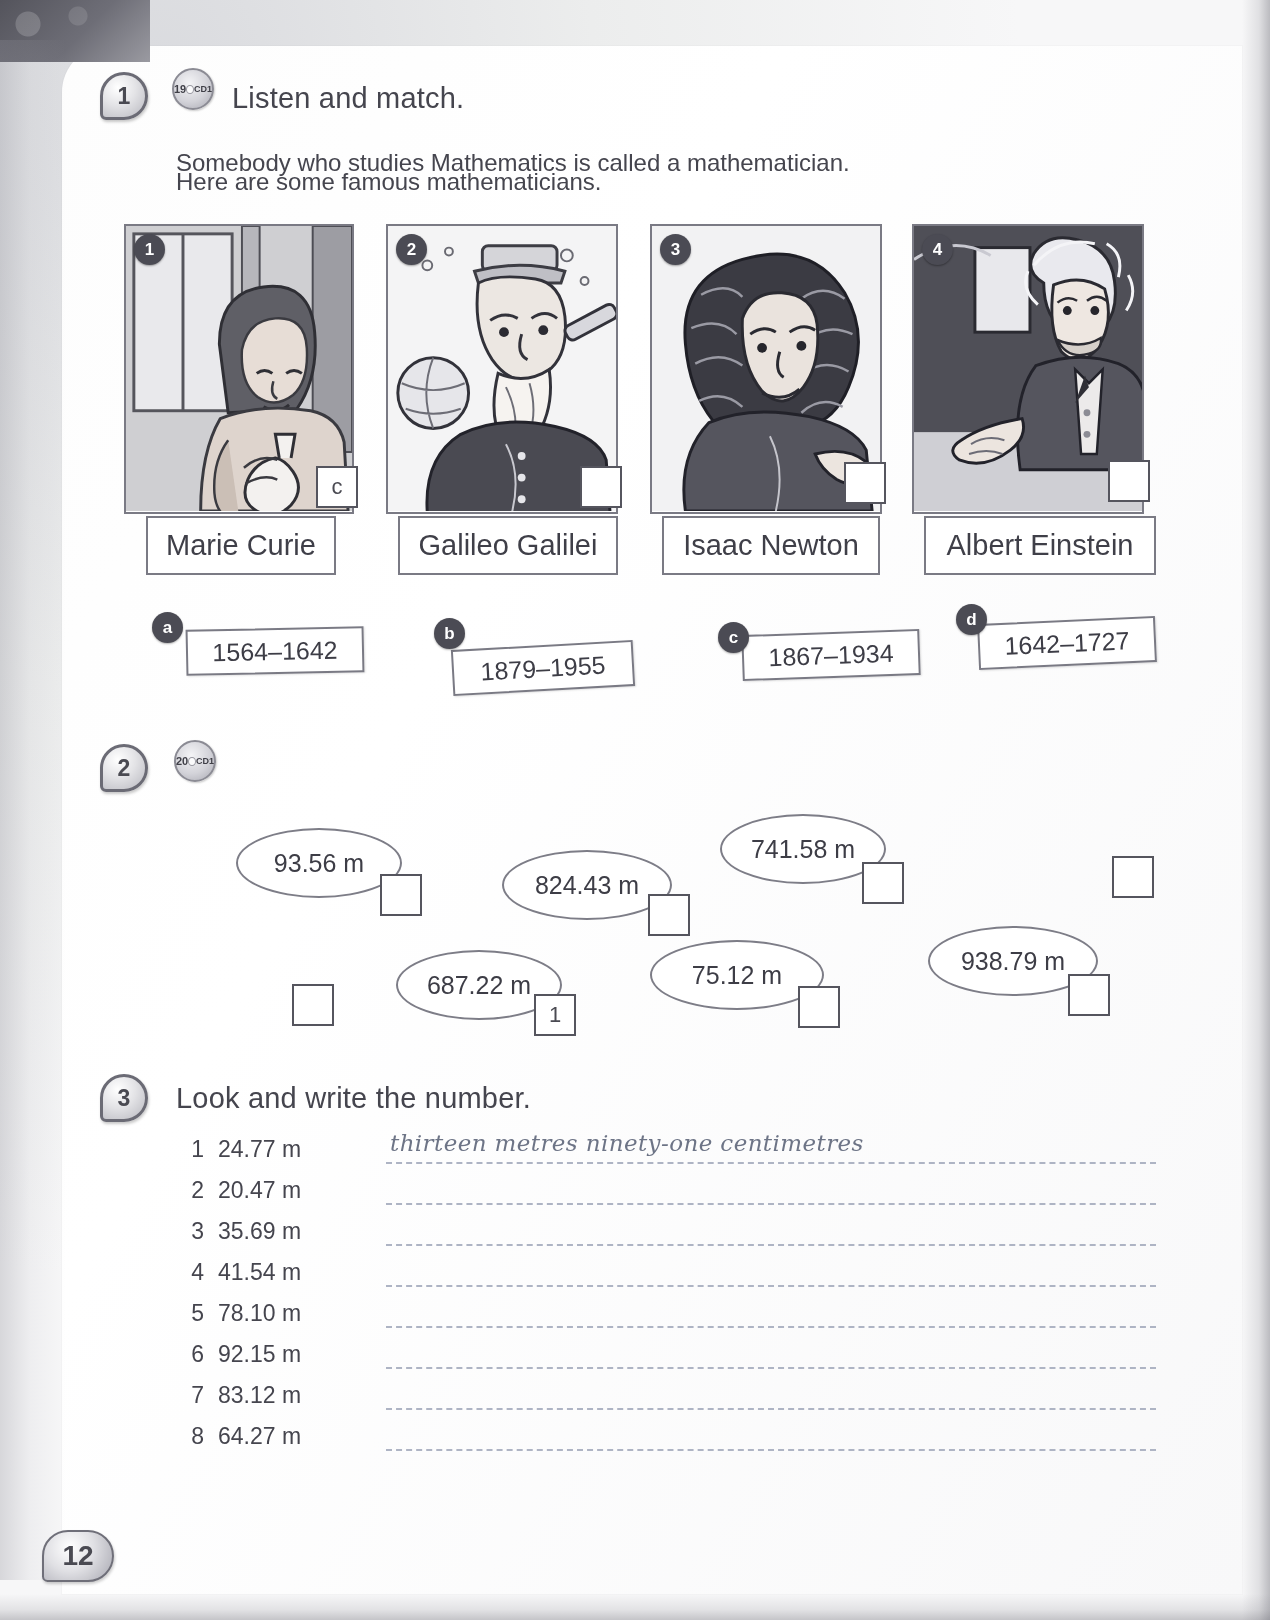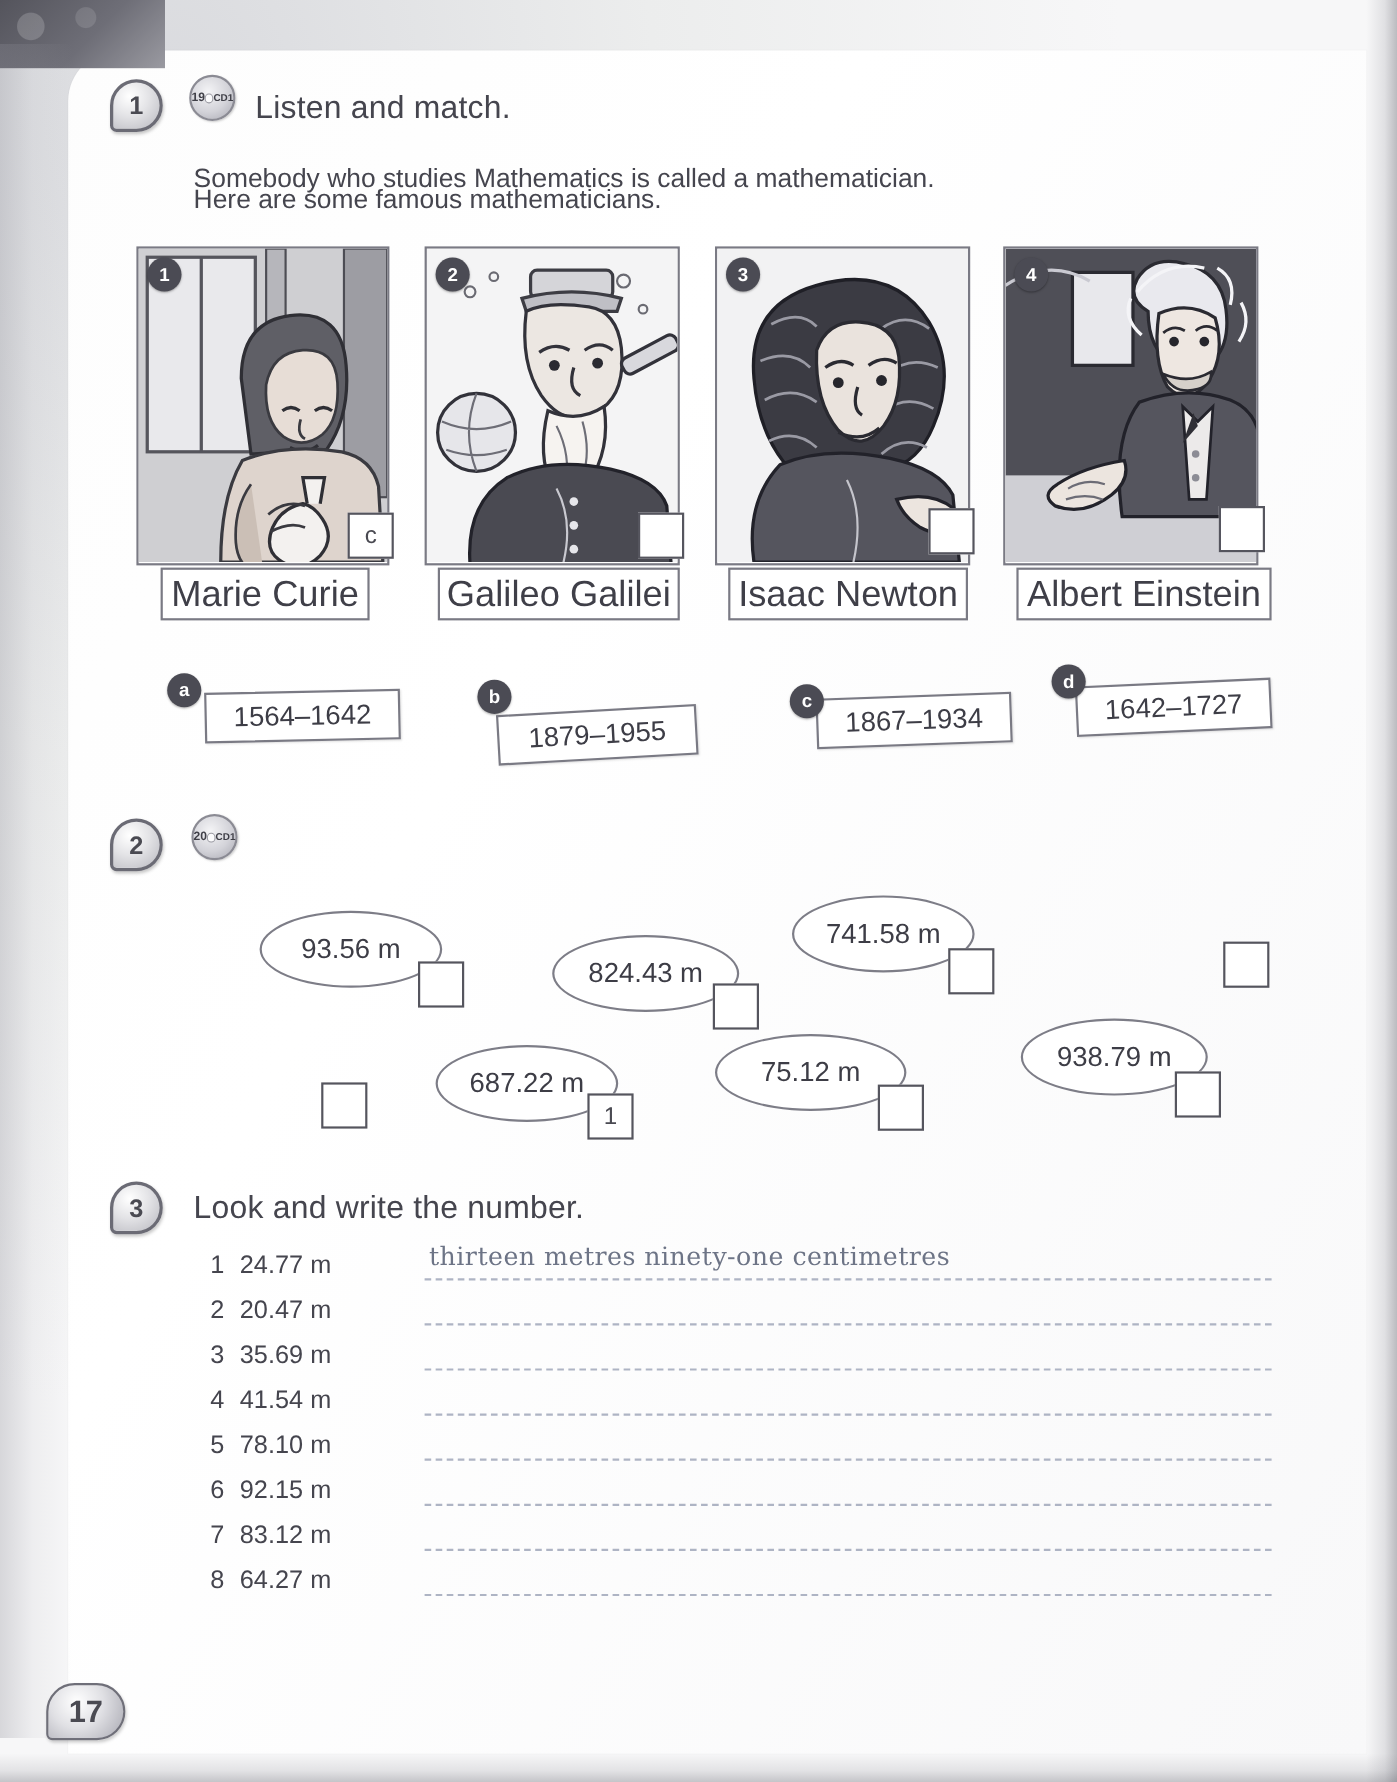--- a/index.html
+++ b/index.html
@@ -141,23 +141,23 @@
     display: flex; align-items: center; justify-content: center;
     font-size: 22px;
     color: #4a4a52;
   }
   .name-label {
     position: absolute;
     background: #fff;
     border: 2px solid #7a7a84;
     box-sizing: border-box;
     display: flex; align-items: center; justify-content: center;
-    font-size: 33px;
+    font-size: 29px;
     color: #3f3f48;
-    height: 48px;
+    height: 59px;
   }
 
   
   .date-slip {
     position: absolute;
     background: #fff;
     border: 2px solid #7a7a84;
     box-sizing: border-box;
     display: flex; align-items: center; justify-content: center;
     font-size: 25px;
@@ -206,20 +206,21 @@
     position: absolute;
     height: 0;
     border-top: 2px dashed #aeb4c4;
   }
   .hand-answer {
     position: absolute;
     font-family: "DejaVu Serif", serif;
     font-size: 23px;
     color: #6d7486;
     letter-spacing: .4px;
+    font-style: italic;
   }
 
   
   #page-num {
     position: absolute;
     left: 42px; bottom: 38px;
     width: 72px; height: 52px;
     border-radius: 28px 28px 28px 6px;
     background: radial-gradient(circle at 38% 32%, #ffffff 0%, #e0e0e4 45%, #a9a9b2 100%);
     border: 2px solid #6f6f79;
@@ -440,14 +441,14 @@
   <div class="q-num" style="left:182px; top:1382px;">7</div>
   <div class="q-val" style="left:218px; top:1382px;">83.12 m</div>
   <div class="dash-line" style="left:386px; top:1408px; width:770px;"></div>
   <div class="hand-answer" style="left:390px; top:1376px;"></div>
 
   <div class="q-num" style="left:182px; top:1423px;">8</div>
   <div class="q-val" style="left:218px; top:1423px;">64.27 m</div>
   <div class="dash-line" style="left:386px; top:1449px; width:770px;"></div>
   <div class="hand-answer" style="left:390px; top:1417px;"></div>
 
-  <div id="page-num">17</div>
+  <div id="page-num">12</div>
 </div>
 
 </body></html>

